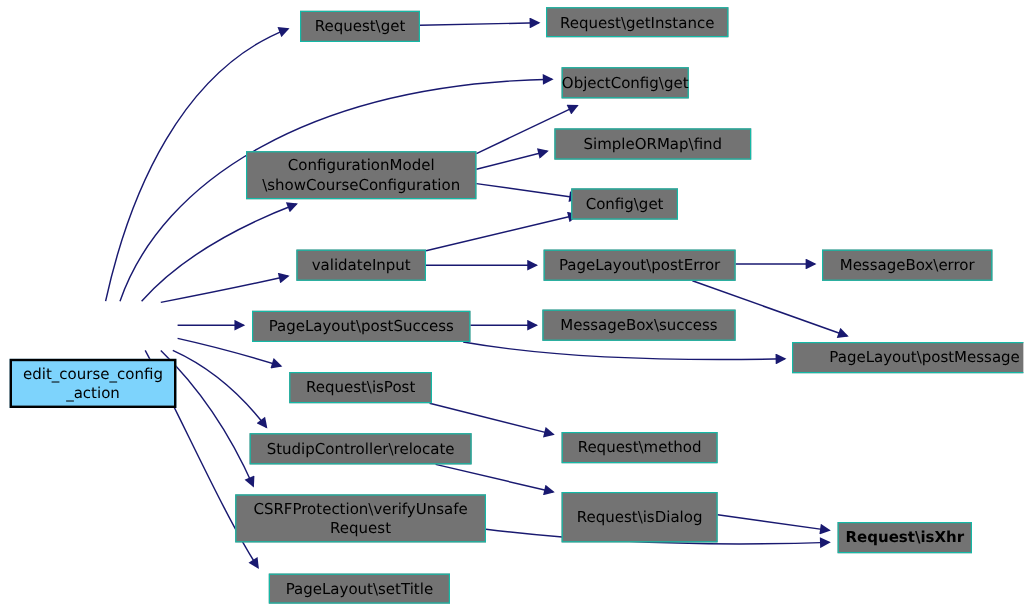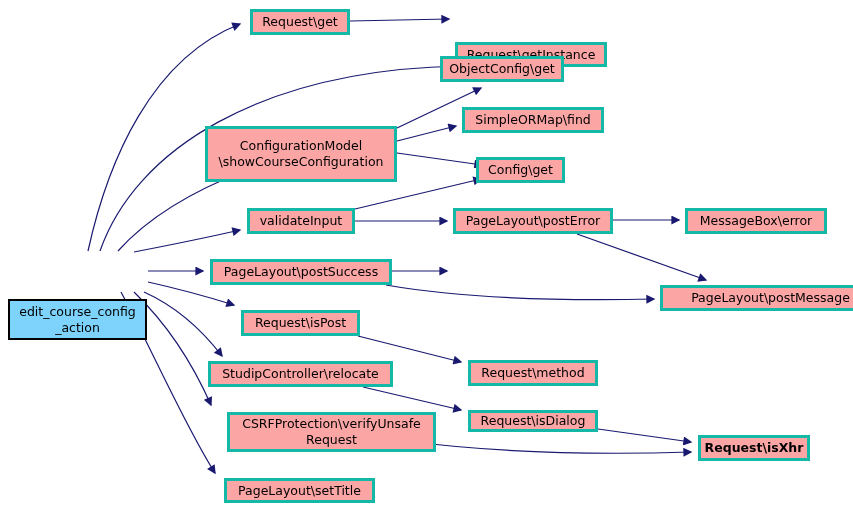--- a/index.html
+++ b/index.html
@@ -9,22 +9,22 @@
     background:#ffffff;
     font-family:"DejaVu Sans", sans-serif;
     overflow:hidden;
   }
   svg.edges{position:absolute;left:0;top:0;width:853px;height:509px;}
   .node{
     position:absolute;
     box-sizing:border-box;
     display:flex;align-items:center;justify-content:center;
     text-align:center;
-    background:#fca5a5;
-    border:3px solid #14b8a6;
+    background:#737373;
+    border:1px solid #14b8a6;
     color:#000000;
     font-size:12.5px;line-height:1.25;
     white-space:pre-line;
     cursor:pointer;
     z-index:2;
   }
   .node.highlight{
     background:#7dd3fc;
     border:2px solid #000000;
     cursor:default;
@@ -67,50 +67,51 @@
       <path d="M 598 429 L 691 442" marker-end="url(#arrow)"></path>
       <path d="M 405 441 C 500 453, 600 455, 691 452" marker-end="url(#arrow)"></path>
     </g>
   </svg>
 
   <div class="node highlight" style="left:8px;top:251px;width:139px;height:41px;">edit_course_config
 _action</div>
 
   <div class="node" style="left:250px;top:9px;width:100px;height:26px;">Request\get</div>
 
-  <div class="node" style="left:455px;top:6px;width:152px;height:25px;margin-top:36px;">Request\getInstance</div>
+  <div class="node" style="left:455px;top:6px;width:152px;height:25px;">Request\getInstance</div>
 
-  <div class="node" style="left:440px;top:56px;width:124px;height:26px;">ObjectConfig\get</div>
+  <div class="node" style="left:468px;top:56px;width:106px;height:26px;">ObjectConfig\get</div>
 
-  <div class="node" style="left:205px;top:126px;width:192px;height:56px;">ConfigurationModel
+  <div class="node" style="left:205px;top:126px;width:192px;height:40px;">ConfigurationModel
 \showCourseConfiguration</div>
 
-  <div class="node" style="left:462px;top:107px;width:142px;height:26px;">SimpleORMap\find</div>
+  <div class="node" style="left:462px;top:107px;width:164px;height:26px;">SimpleORMap\find</div>
 
   <div class="node" style="left:476px;top:157px;width:89px;height:26px;">Config\get</div>
 
   <div class="node" style="left:247px;top:208px;width:108px;height:26px;">validateInput</div>
 
   <div class="node" style="left:453px;top:208px;width:160px;height:26px;">PageLayout\postError</div>
 
   <div class="node" style="left:685px;top:208px;width:142px;height:26px;text-align:right;">MessageBox\error</div>
 
   <div class="node" style="left:210px;top:259px;width:182px;height:26px;">PageLayout\postSuccess</div>
 
+  <div class="node" style="left:452px;top:258px;width:161px;height:26px;">MessageBox\success</div>
 
   <div class="node" style="left:660px;top:285px;width:221px;height:26px;">PageLayout\postMessage</div>
 
   <div class="node" style="left:208px;top:361px;width:185px;height:26px;">StudipController\relocate</div>
 
   <div class="node" style="left:241px;top:310px;width:119px;height:26px;">Request\isPost</div>
 
   <div class="node" style="left:468px;top:360px;width:130px;height:26px;">Request\method</div>
 
-  <div class="node" style="left:468px;top:410px;width:130px;height:22px;">Request\isDialog</div>
+  <div class="node" style="left:468px;top:410px;width:130px;height:42px;">Request\isDialog</div>
 
-  <div class="node" style="left:196px;top:412px;width:209px;height:40px;margin-left:31px;">CSRFProtection\verifyUnsafe
+  <div class="node" style="left:196px;top:412px;width:209px;height:40px;">CSRFProtection\verifyUnsafe
 Request</div>
 
   <div class="node" style="left:698px;top:435px;width:112px;height:26px;font-weight:bold;">Request\isXhr</div>
 
   <div class="node" style="left:224px;top:478px;width:151px;height:25px;">PageLayout\setTitle</div>
 
 </div>
 
 </body></html>

